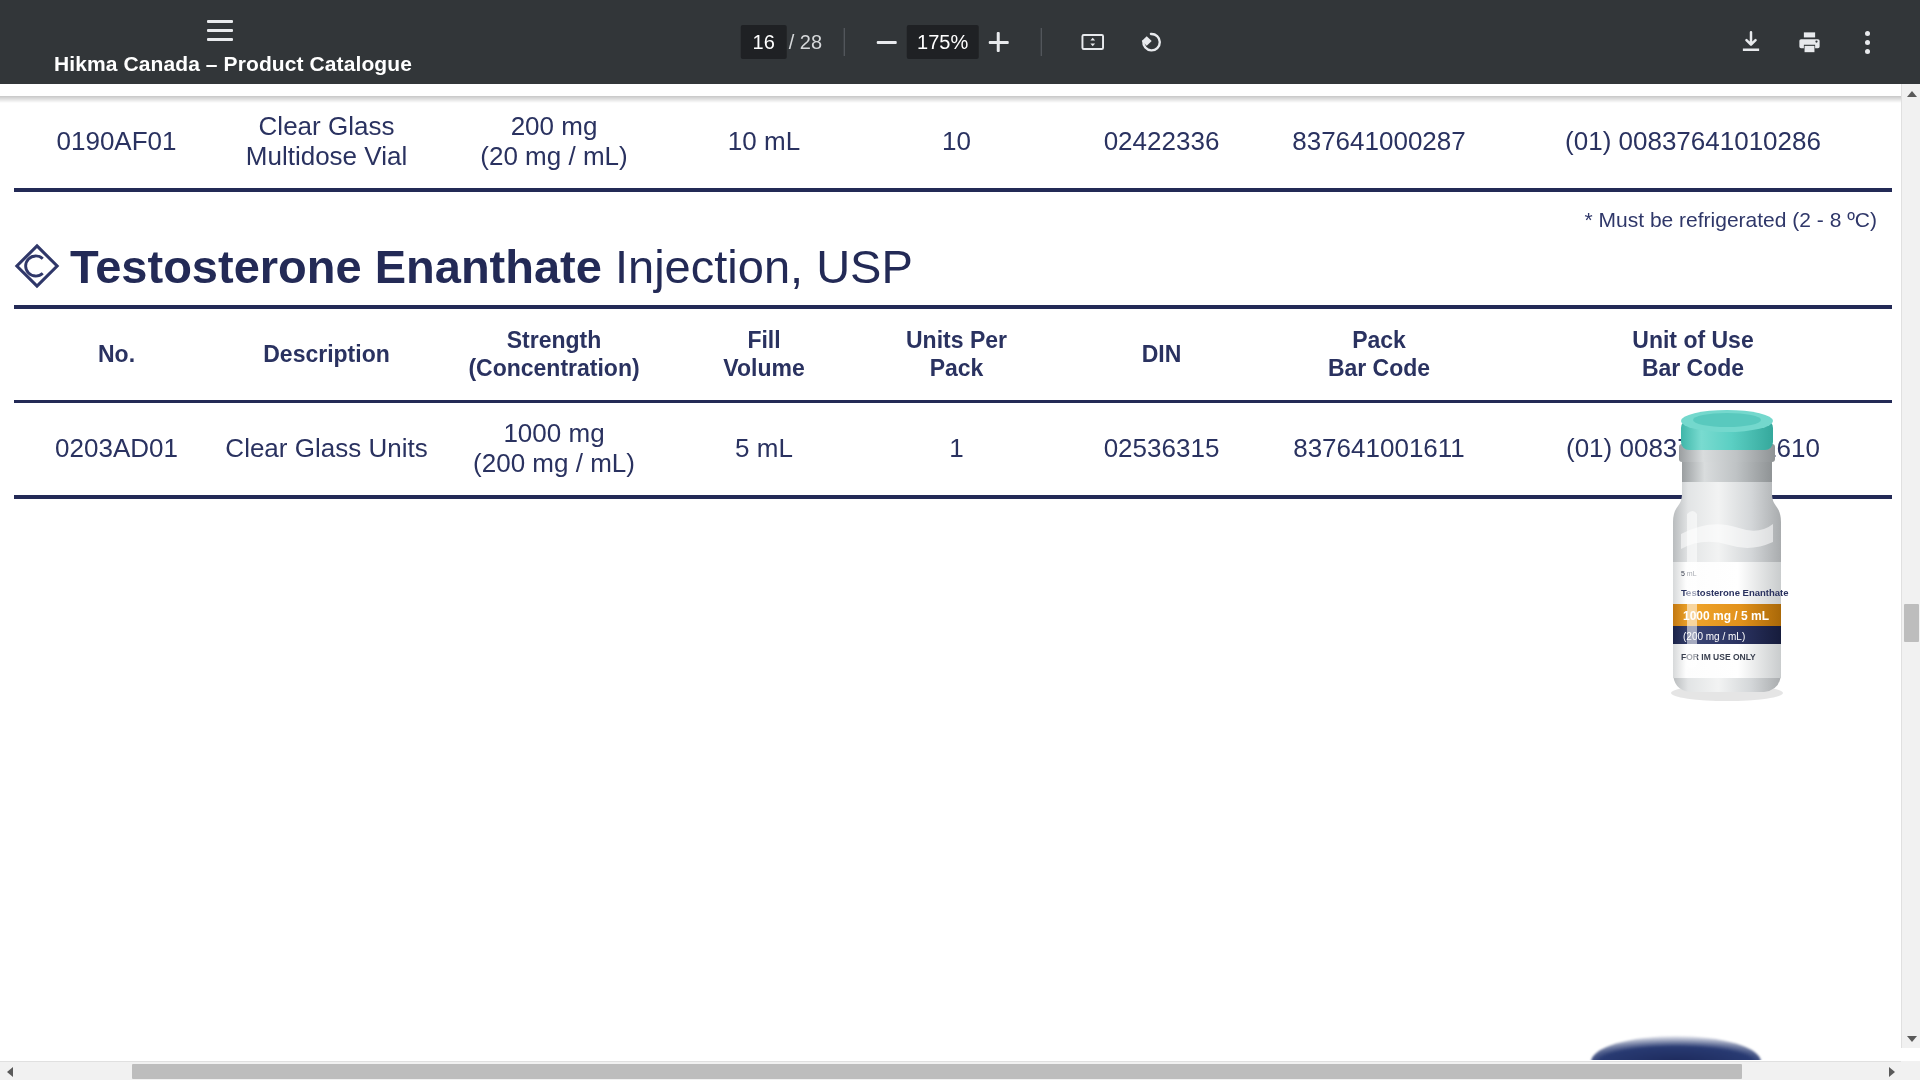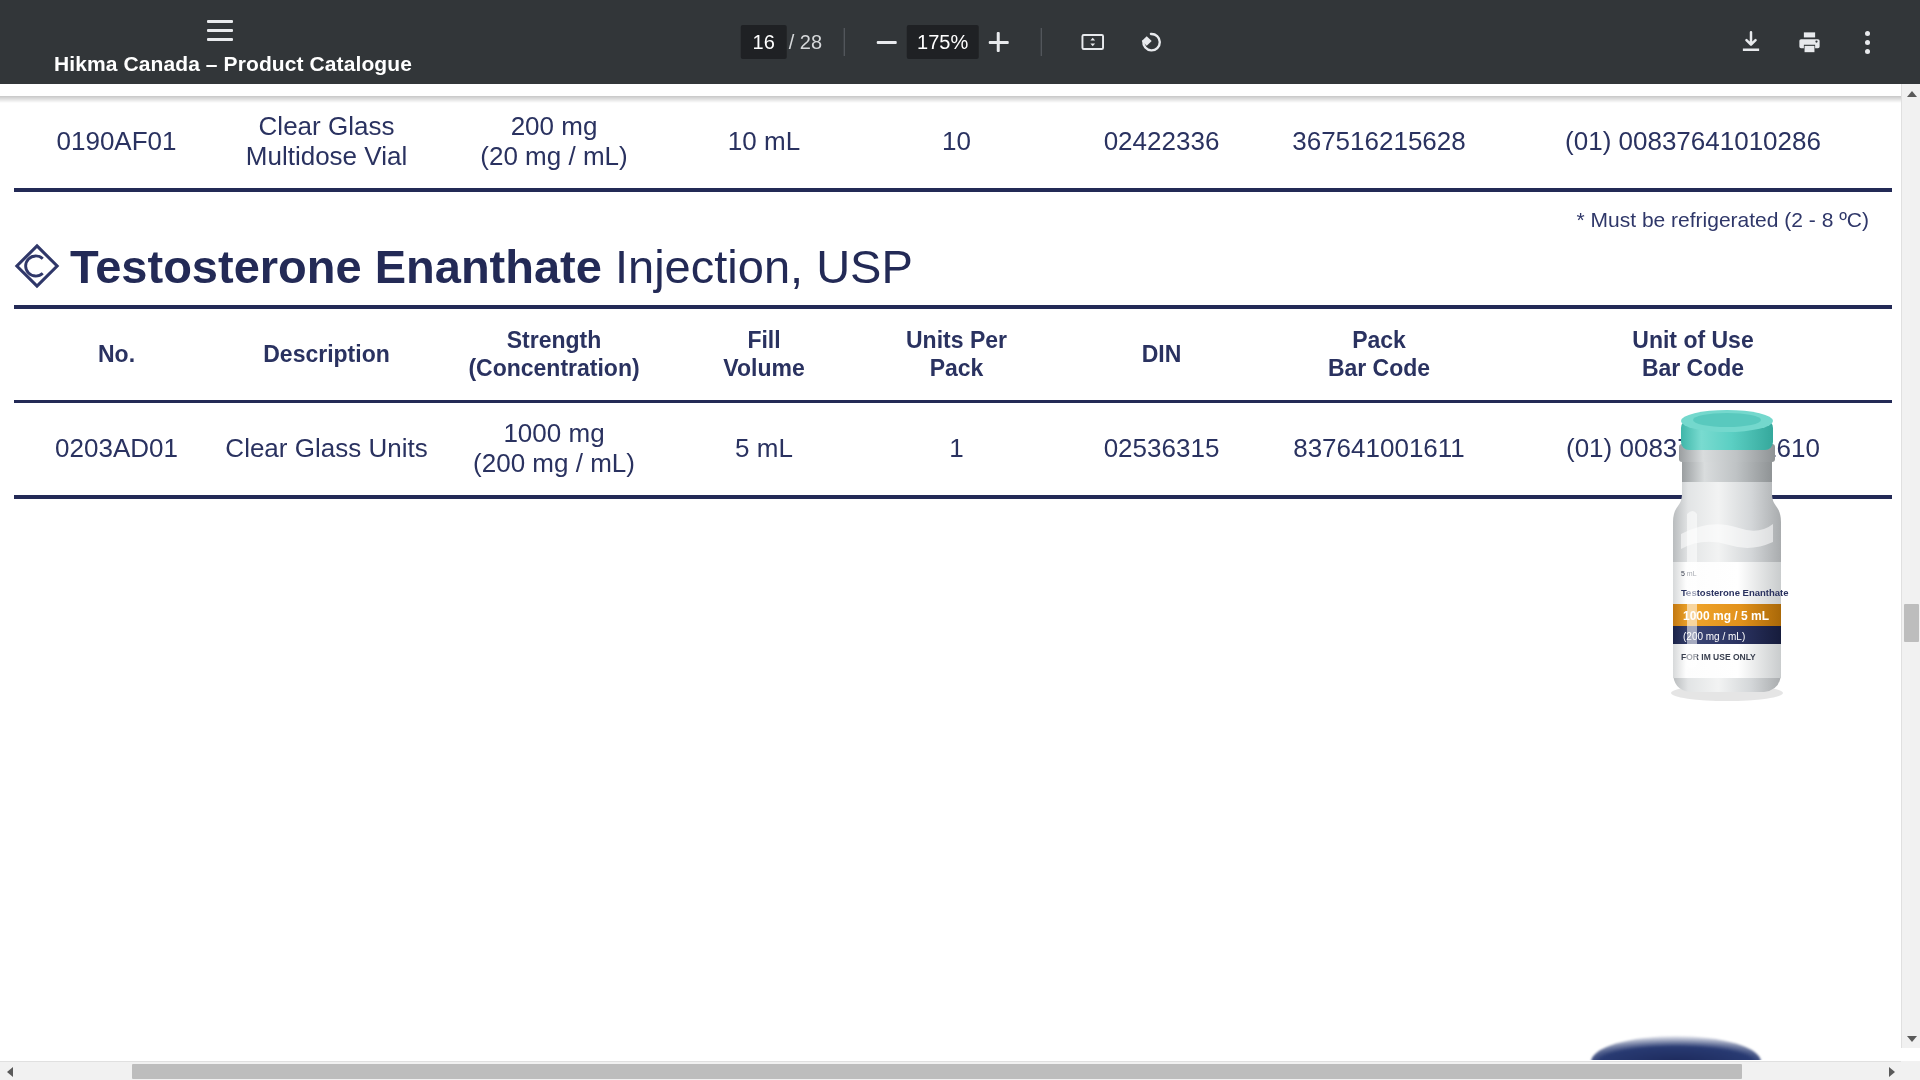--- a/index.html
+++ b/index.html
@@ -118,21 +118,21 @@
     font-size: 23px; font-weight: bold; line-height: 1.2;
     padding: 18px 4px; color: #232a56;
   }
 
   
   .c1 { width: 205px; } .c2 { width: 215px; } .c3 { width: 240px; }
   .c4 { width: 180px; } .c5 { width: 205px; } .c6 { width: 205px; }
   .c7 { width: 230px; } .c8 { width: 398px; }
 
   .footnote {
-    text-align: right; padding-right: 32px; padding-top: 16px;
+    text-align: right; padding-right: 24px; padding-top: 16px;
     font-size: 21px; color: #2f3769;
   }
 
   
   .product-head {
     display: flex; align-items: center; gap: 10px;
     margin-left: 14px; margin-top: 10px;
   }
   .diamond-icon { width: 46px; height: 46px; flex: 0 0 46px; }
   .prod-title {
@@ -295,21 +295,21 @@
             <div>Clear Glass</div>
             <div>Multidose Vial</div>
           </td>
           <td class="cell c3">
             <div>200 mg</div>
             <div>(20 mg / mL)</div>
           </td>
           <td class="cell c4">10 mL</td>
           <td class="cell c5">10</td>
           <td class="cell c6">02422336</td>
-          <td class="cell c7">367516215628</td>
+          <td class="cell c7">837641000287</td>
           <td class="cell c8">(01) 00837641010286</td>
         </tr>
         <tr>
           <td class="rule-thick" colspan="8" style="height:0;padding:0"></td>
         </tr>
       </tbody>
     </table>
 
     <div class="footnote">* Must be refrigerated (2 - 8 ºC)</div>
 

